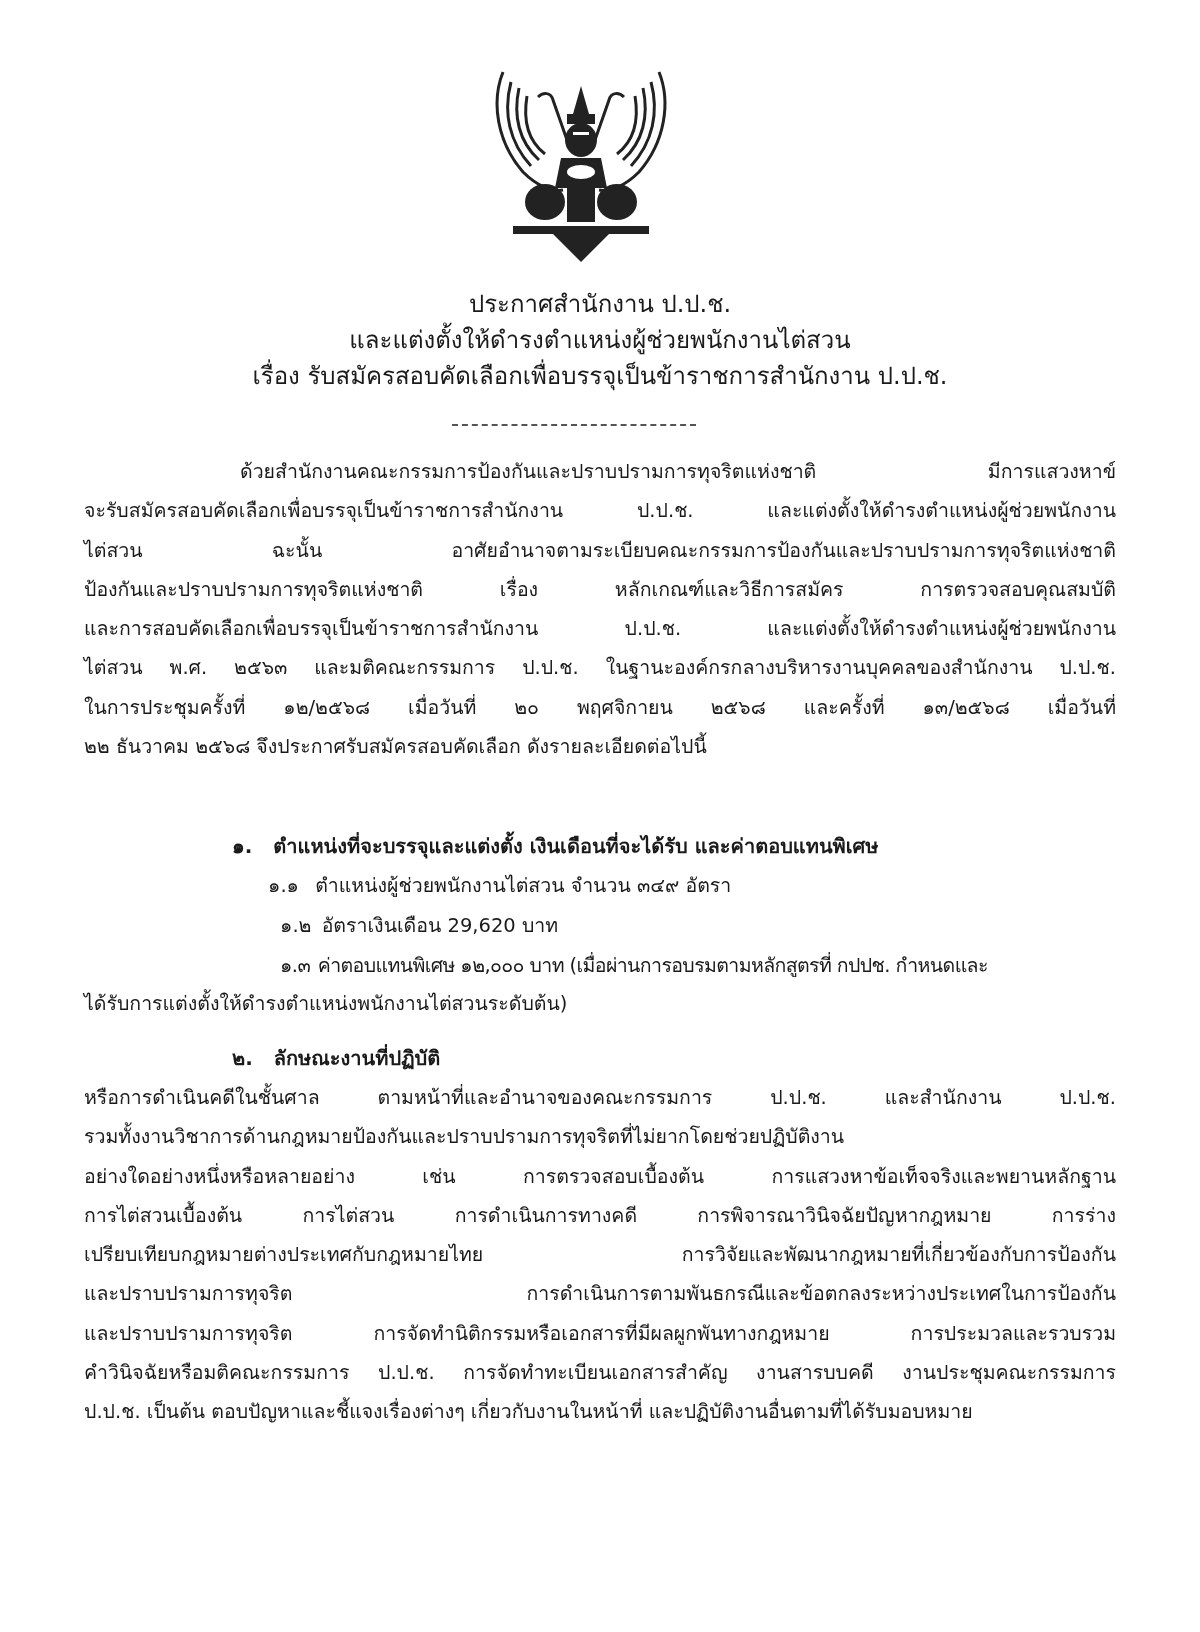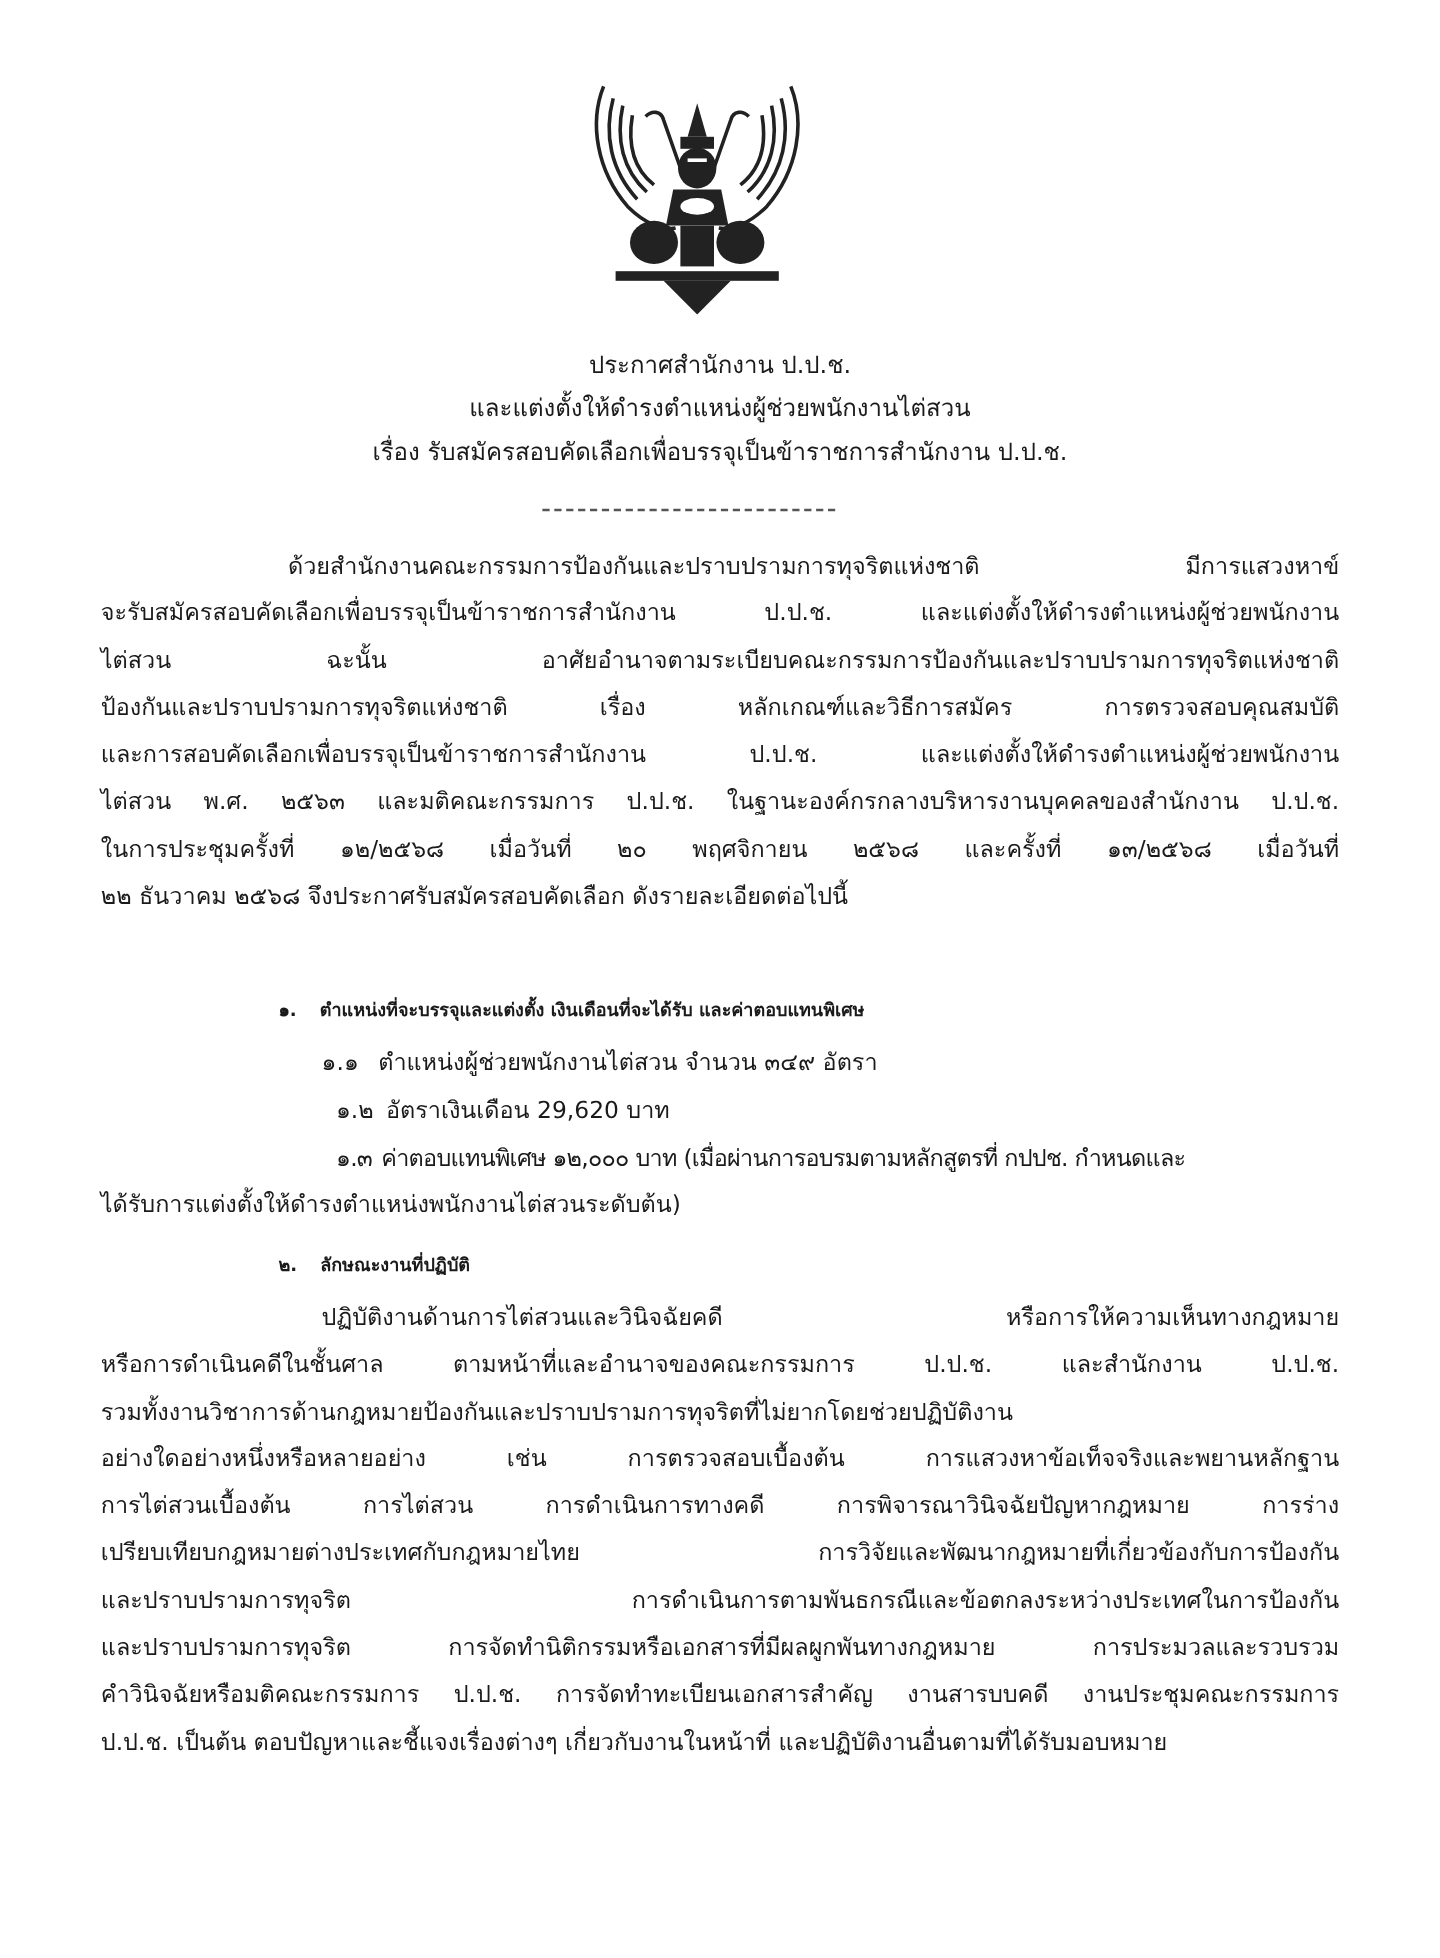--- a/index.html
+++ b/index.html
@@ -26,21 +26,21 @@
       top: 62px;
       width: 196px;
       height: 200px;
     }
     .header {
       position: absolute;
       left: 0;
       top: 286px;
       width: 1200px;
       text-align: center;
-      font-size: 20px;
+      font-size: 24px;
       line-height: 36px;
     }
     .header div { white-space: nowrap; }
     .divider {
       position: absolute;
       left: 452px;
       top: 424px;
       width: 244px;
       border-top: 2px dashed #555;
     }
@@ -56,21 +56,21 @@
       white-space: nowrap;
       text-align-last: justify;
       text-align: justify;
       display: block;
       height: 39.3px;
     }
     .line.last { text-align-last: left; }
     .indent-1 { padding-left: 156px; }
     .section-head {
       position: absolute;
-      font-size: 15px;
+      font-size: 20px;
       font-weight: bold;
       white-space: nowrap;
     }
     .sub {
       position: absolute;
       font-size: 19.5px;
       white-space: nowrap;
     }
   </style>
 </head>
@@ -155,21 +155,20 @@
     <span style="margin-left: 2px;">ค่าตอบแทนพิเศษ ๑๒,๐๐๐ บาท (เมื่อผ่านการอบรมตามหลักสูตรที่ กปปช. กำหนดและ</span>
   </div>
   <div class="sub" style="left: 84px; top: 988px;">ได้รับการแต่งตั้งให้ดำรงตำแหน่งพนักงานไต่สวนระดับต้น)</div>
 
   <div class="section-head" style="left: 232px; top: 1042px;">
     <span>๒.</span>
     <span style="margin-left: 14px;">ลักษณะงานที่ปฏิบัติ</span>
   </div>
 
   <div class="body-text" style="top: 1078px;">
-    <span class="line indent-1" style="padding-left: 184px;">ปฏิบัติงานด้านการไต่สวนและวินิจฉัยคดี หรือการให้ความเห็นทางกฎหมาย</span>
     <span class="line">หรือการดำเนินคดีในชั้นศาล ตามหน้าที่และอำนาจของคณะกรรมการ ป.ป.ช. และสำนักงาน ป.ป.ช.</span>
     <span class="line">รวมทั้งงานวิชาการด้านกฎหมายป้องกันและปราบปรามการทุจริตที่ไม่ยากโดยช่วยปฏิบัติงาน</span>
     <span class="line">อย่างใดอย่างหนึ่งหรือหลายอย่าง เช่น การตรวจสอบเบื้องต้น การแสวงหาข้อเท็จจริงและพยานหลักฐาน</span>
     <span class="line">การไต่สวนเบื้องต้น การไต่สวน การดำเนินการทางคดี การพิจารณาวินิจฉัยปัญหากฎหมาย การร่าง</span>
     <span class="line">เปรียบเทียบกฎหมายต่างประเทศกับกฎหมายไทย การวิจัยและพัฒนากฎหมายที่เกี่ยวข้องกับการป้องกัน</span>
     <span class="line">และปราบปรามการทุจริต การดำเนินการตามพันธกรณีและข้อตกลงระหว่างประเทศในการป้องกัน</span>
     <span class="line">และปราบปรามการทุจริต การจัดทำนิติกรรมหรือเอกสารที่มีผลผูกพันทางกฎหมาย การประมวลและรวบรวม</span>
     <span class="line">คำวินิจฉัยหรือมติคณะกรรมการ ป.ป.ช. การจัดทำทะเบียนเอกสารสำคัญ งานสารบบคดี งานประชุมคณะกรรมการ</span>
     <span class="line last">ป.ป.ช. เป็นต้น ตอบปัญหาและชี้แจงเรื่องต่างๆ เกี่ยวกับงานในหน้าที่ และปฏิบัติงานอื่นตามที่ได้รับมอบหมาย</span>
   </div>

